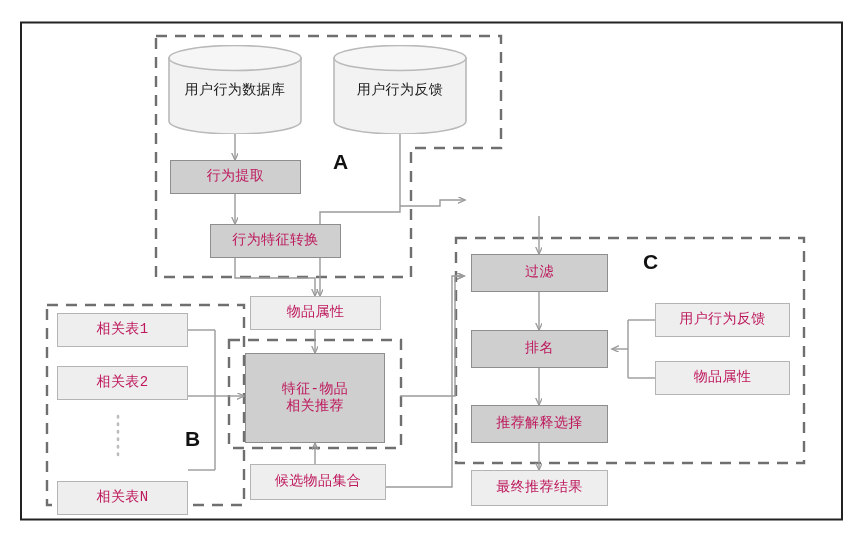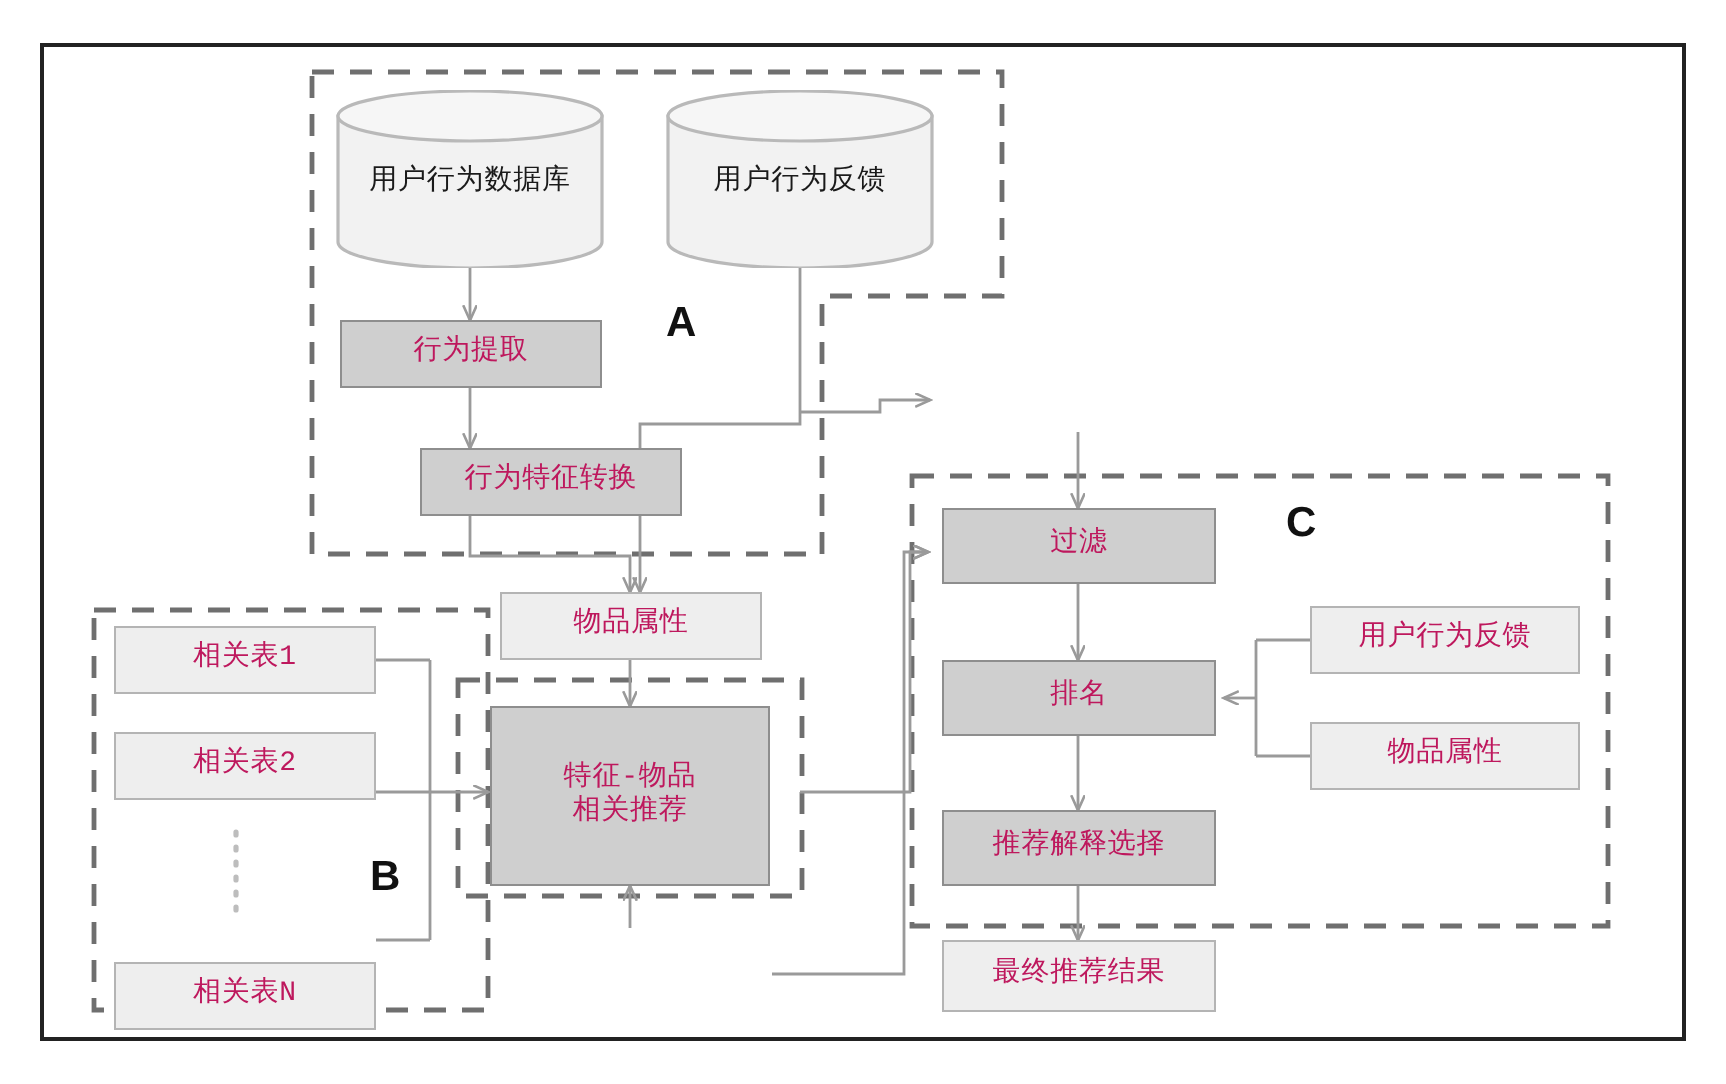--- a/index.html
+++ b/index.html
@@ -128,20 +128,21 @@
 
   <div class="nodebox dark" style="left:170px;top:160px;width:131px;height:34px;">行为提取</div>
 
   <div class="nodebox dark" style="left:170px;top:224px;width:131px;height:34px;margin-left:40px;">行为特征转换</div>
 
   <div class="nodebox light" style="left:250px;top:296px;width:131px;height:34px;">物品属性</div>
 
   <div class="nodebox dark" style="left:245px;top:353px;width:140px;height:90px;">特征-物品
 相关推荐</div>
 
+  <div class="nodebox light" style="left:250px;top:464px;width:136px;height:36px;">候选物品集合</div>
 
   <div class="nodebox light" style="left:57px;top:313px;width:131px;height:34px;">相关表1</div>
 
   <div class="nodebox light" style="left:57px;top:366px;width:131px;height:34px;">相关表2</div>
 
   <div class="nodebox light" style="left:57px;top:462px;width:131px;height:34px;margin-top:19px;">相关表N</div>
 
 
   <div class="nodebox dark" style="left:471px;top:254px;width:137px;height:38px;">过滤</div>
 

